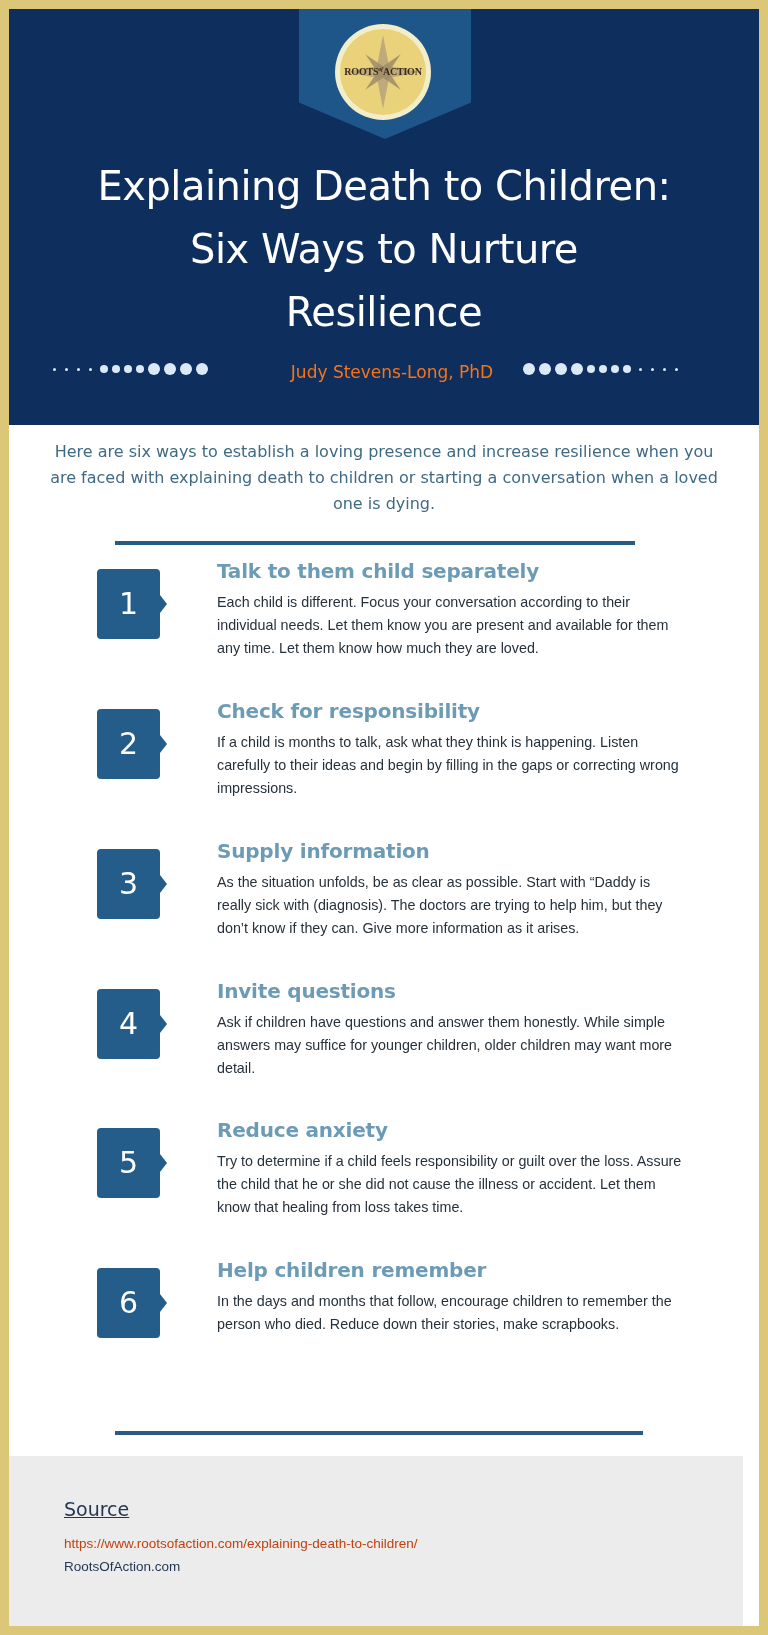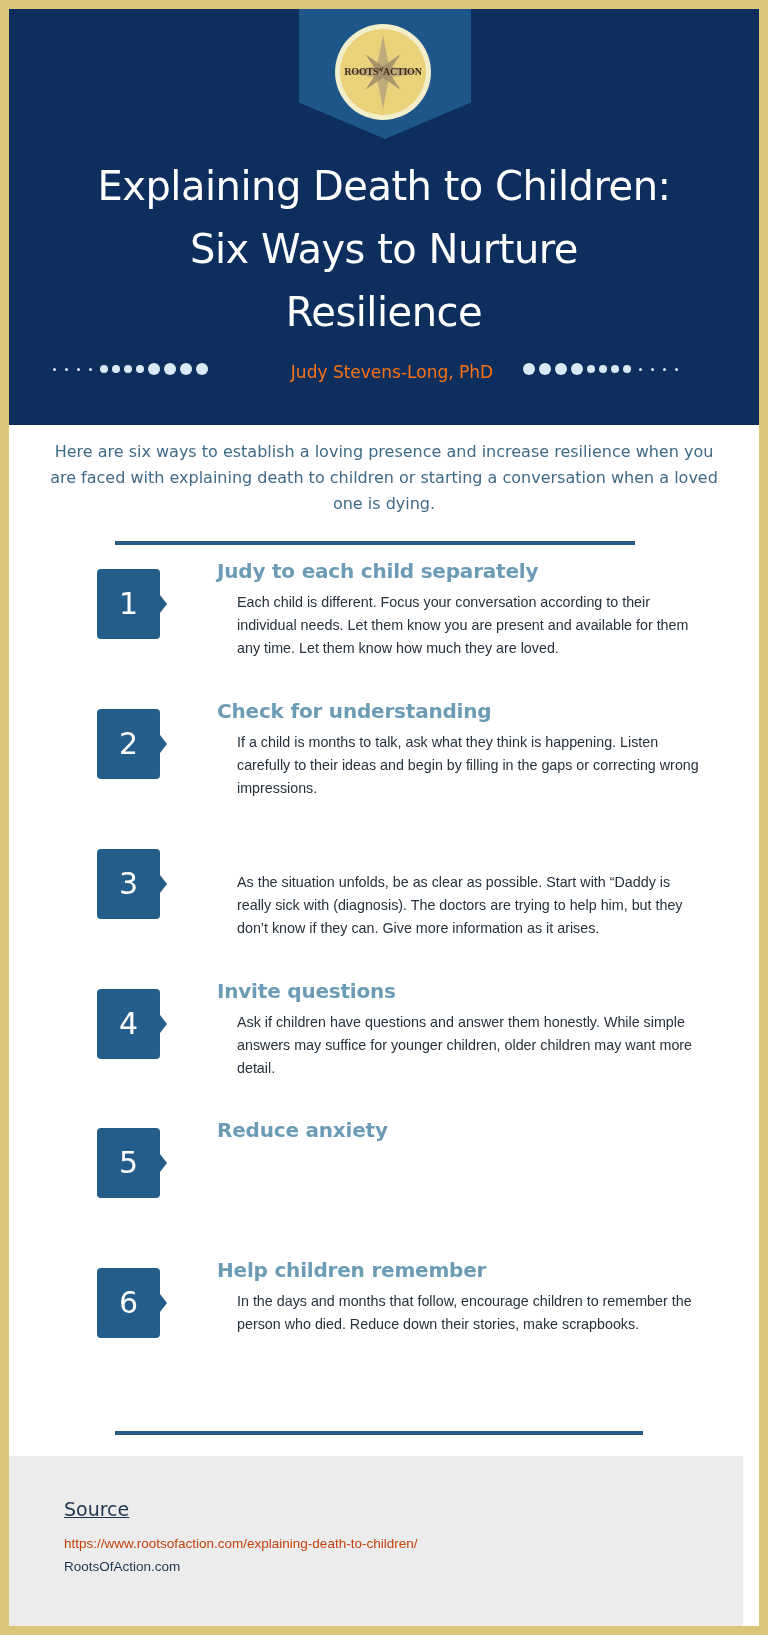--- a/index.html
+++ b/index.html
@@ -23,21 +23,21 @@
   .dots.right { left: 514px; }
   .dot { border-radius: 50%; background: #dbe9f6; }
   .intro { position: absolute; left: 40px; top: 430px; width: 670px; text-align: center; color: #3f6a86; font-size: 16px; line-height: 26px; }
   .divider { position: absolute; height: 4px; background: #2a5b86; }
   .item { position: absolute; left: 0; width: 750px; height: 130px; }
   .num-box { position: absolute; left: 88px; top: 0; width: 63px; height: 70px; background: #245d8a; border-radius: 4px; }
   .num-box::after { content: ""; position: absolute; right: -7px; top: 26px; width: 0; height: 0;
                     border-top: 9px solid transparent; border-bottom: 9px solid transparent; border-left: 7px solid #245d8a; }
   .num { position: absolute; left: 0; top: 0; width: 63px; height: 70px; line-height: 70px; text-align: center; color: #ffffff; font-size: 30px; font-family: "DejaVu Sans", sans-serif; }
   .item-title { position: absolute; left: 208px; top: -10px; color: #6c9bb6; font-size: 20px; font-weight: bold; letter-spacing: -0.2px; }
-  .item-body { position: absolute; left: 208px; top: 22px; width: 470px; color: #26313b; font-family: "Liberation Sans", sans-serif; font-size: 14.3px; line-height: 23px; margin-left: 20px; }
+  .item-body { position: absolute; left: 208px; top: 22px; width: 470px; color: #26313b; font-family: "Liberation Sans", sans-serif; font-size: 14.3px; line-height: 23px; }
   .footer { position: absolute; left: 0; top: 1447px; width: 734px; height: 170px; background: #ececec; }
   .source-label { position: absolute; left: 55px; top: 42px; color: #1f3550; font-size: 19px; text-decoration: underline; }
   .source-url { position: absolute; left: 55px; top: 80px; color: #c2410c; font-family: "Liberation Sans", sans-serif; font-size: 13.5px; }
   .source-site { position: absolute; left: 55px; top: 103px; color: #1f3550; font-family: "Liberation Sans", sans-serif; font-size: 13.5px; }
 </style>
 </head>
 <body>
 
 <div class="frame">
 
@@ -92,52 +92,54 @@
     </div>
   </div>
 
   <div class="intro">Here are six ways to establish a loving presence and increase resilience when you are faced with explaining death to children or starting a conversation when a loved one is dying.</div>
   <div class="divider" style="left:106px; top:532px; width:520px;"></div>
 
   <div class="item" style="top:560px;">
     <div class="num-box">
         <span class="num">1</span>
       </div>
-    <div class="item-title">Judy to each child separately</div>
+    <div class="item-title">Talk to them child separately</div>
     <div class="item-body">Each child is different. Focus your conversation according to their individual needs. Let them know you are present and available for them any time. Let them know how much they are loved.</div>
   </div>
 
   <div class="item" style="top:700px;">
     <div class="num-box">
         <span class="num">2</span>
       </div>
-    <div class="item-title">Check for understanding</div>
+    <div class="item-title">Check for responsibility</div>
     <div class="item-body">If a child is months to talk, ask what they think is happening. Listen carefully to their ideas and begin by filling in the gaps or correcting wrong impressions.</div>
   </div>
 
   <div class="item" style="top:840px;">
     <div class="num-box">
         <span class="num">3</span>
       </div>
+    <div class="item-title">Supply information</div>
     <div class="item-body">As the situation unfolds, be as clear as possible. Start with “Daddy is really sick with (diagnosis). The doctors are trying to help him, but they don’t know if they can. Give more information as it arises.</div>
   </div>
 
   <div class="item" style="top:980px;">
     <div class="num-box">
         <span class="num">4</span>
       </div>
     <div class="item-title">Invite questions</div>
     <div class="item-body">Ask if children have questions and answer them honestly. While simple answers may suffice for younger children, older children may want more detail.</div>
   </div>
 
   <div class="item" style="top:1119px;">
     <div class="num-box">
         <span class="num">5</span>
       </div>
     <div class="item-title">Reduce anxiety</div>
+    <div class="item-body">Try to determine if a child feels responsibility or guilt over the loss. Assure the child that he or she did not cause the illness or accident. Let them know that healing from loss takes time.</div>
   </div>
 
   <div class="item" style="top:1259px;">
     <div class="num-box">
         <span class="num">6</span>
       </div>
     <div class="item-title">Help children remember</div>
     <div class="item-body">In the days and months that follow, encourage children to remember the person who died. Reduce down their stories, make scrapbooks.</div>
   </div>
 

